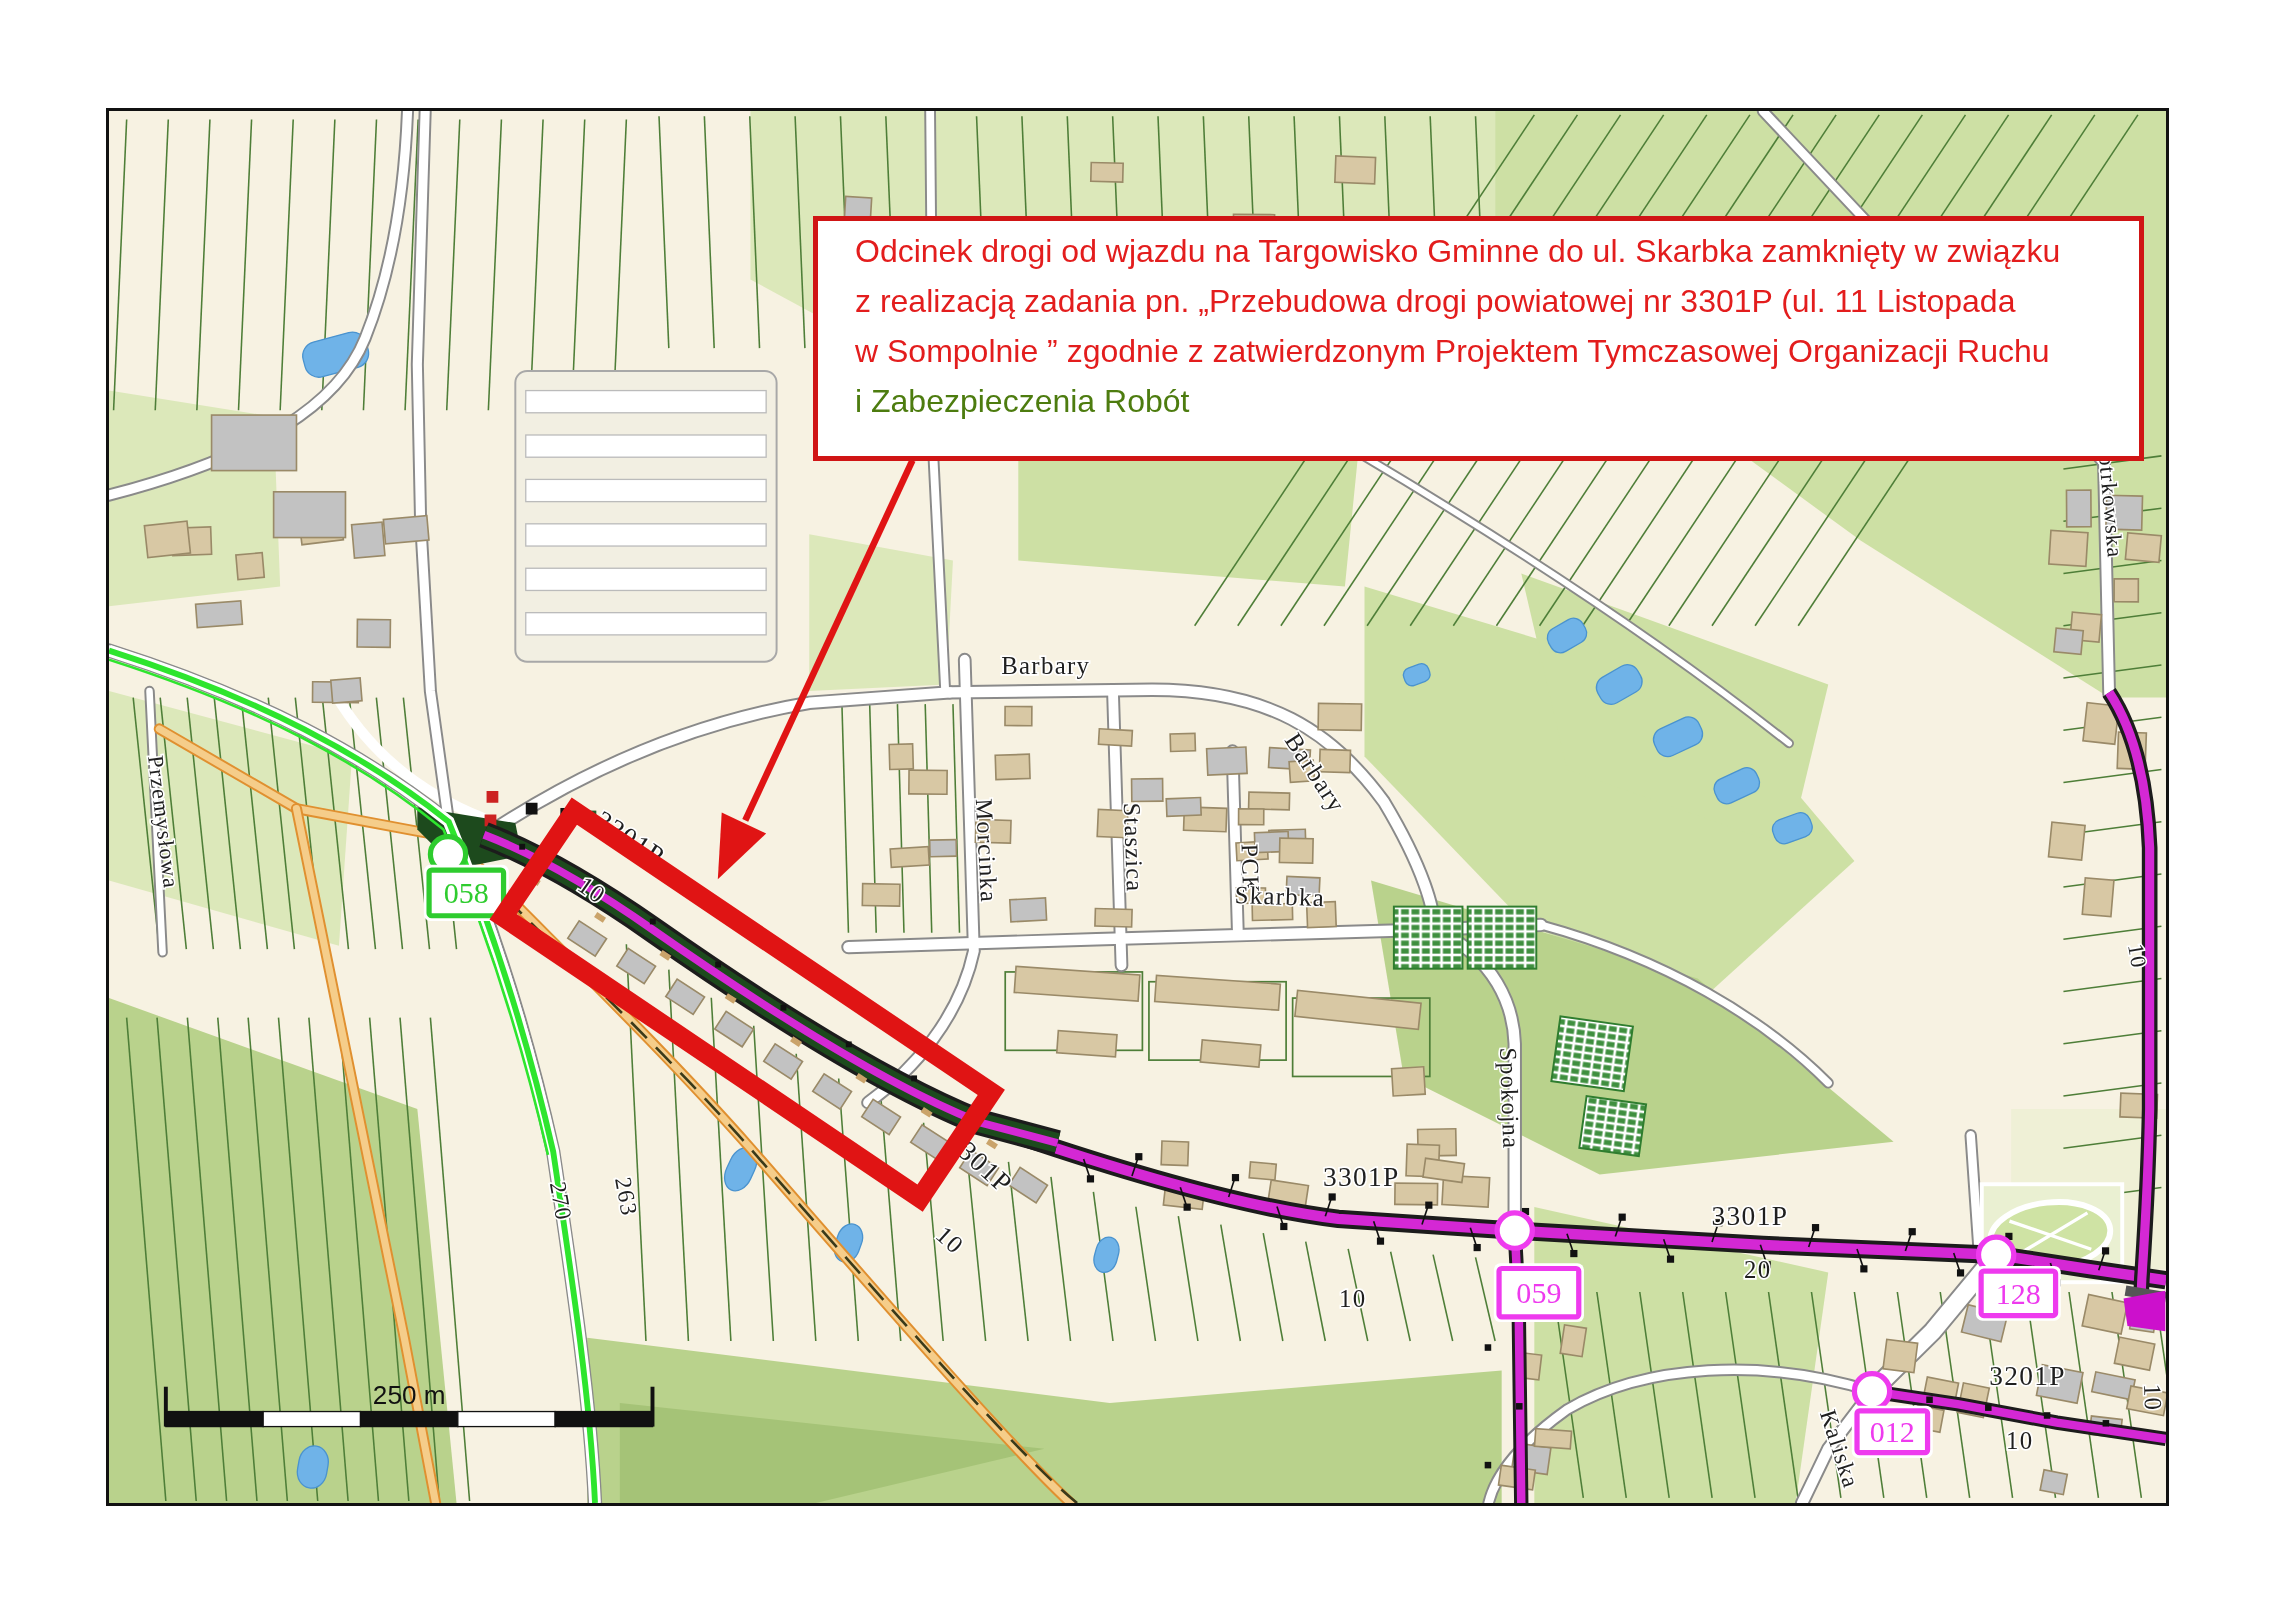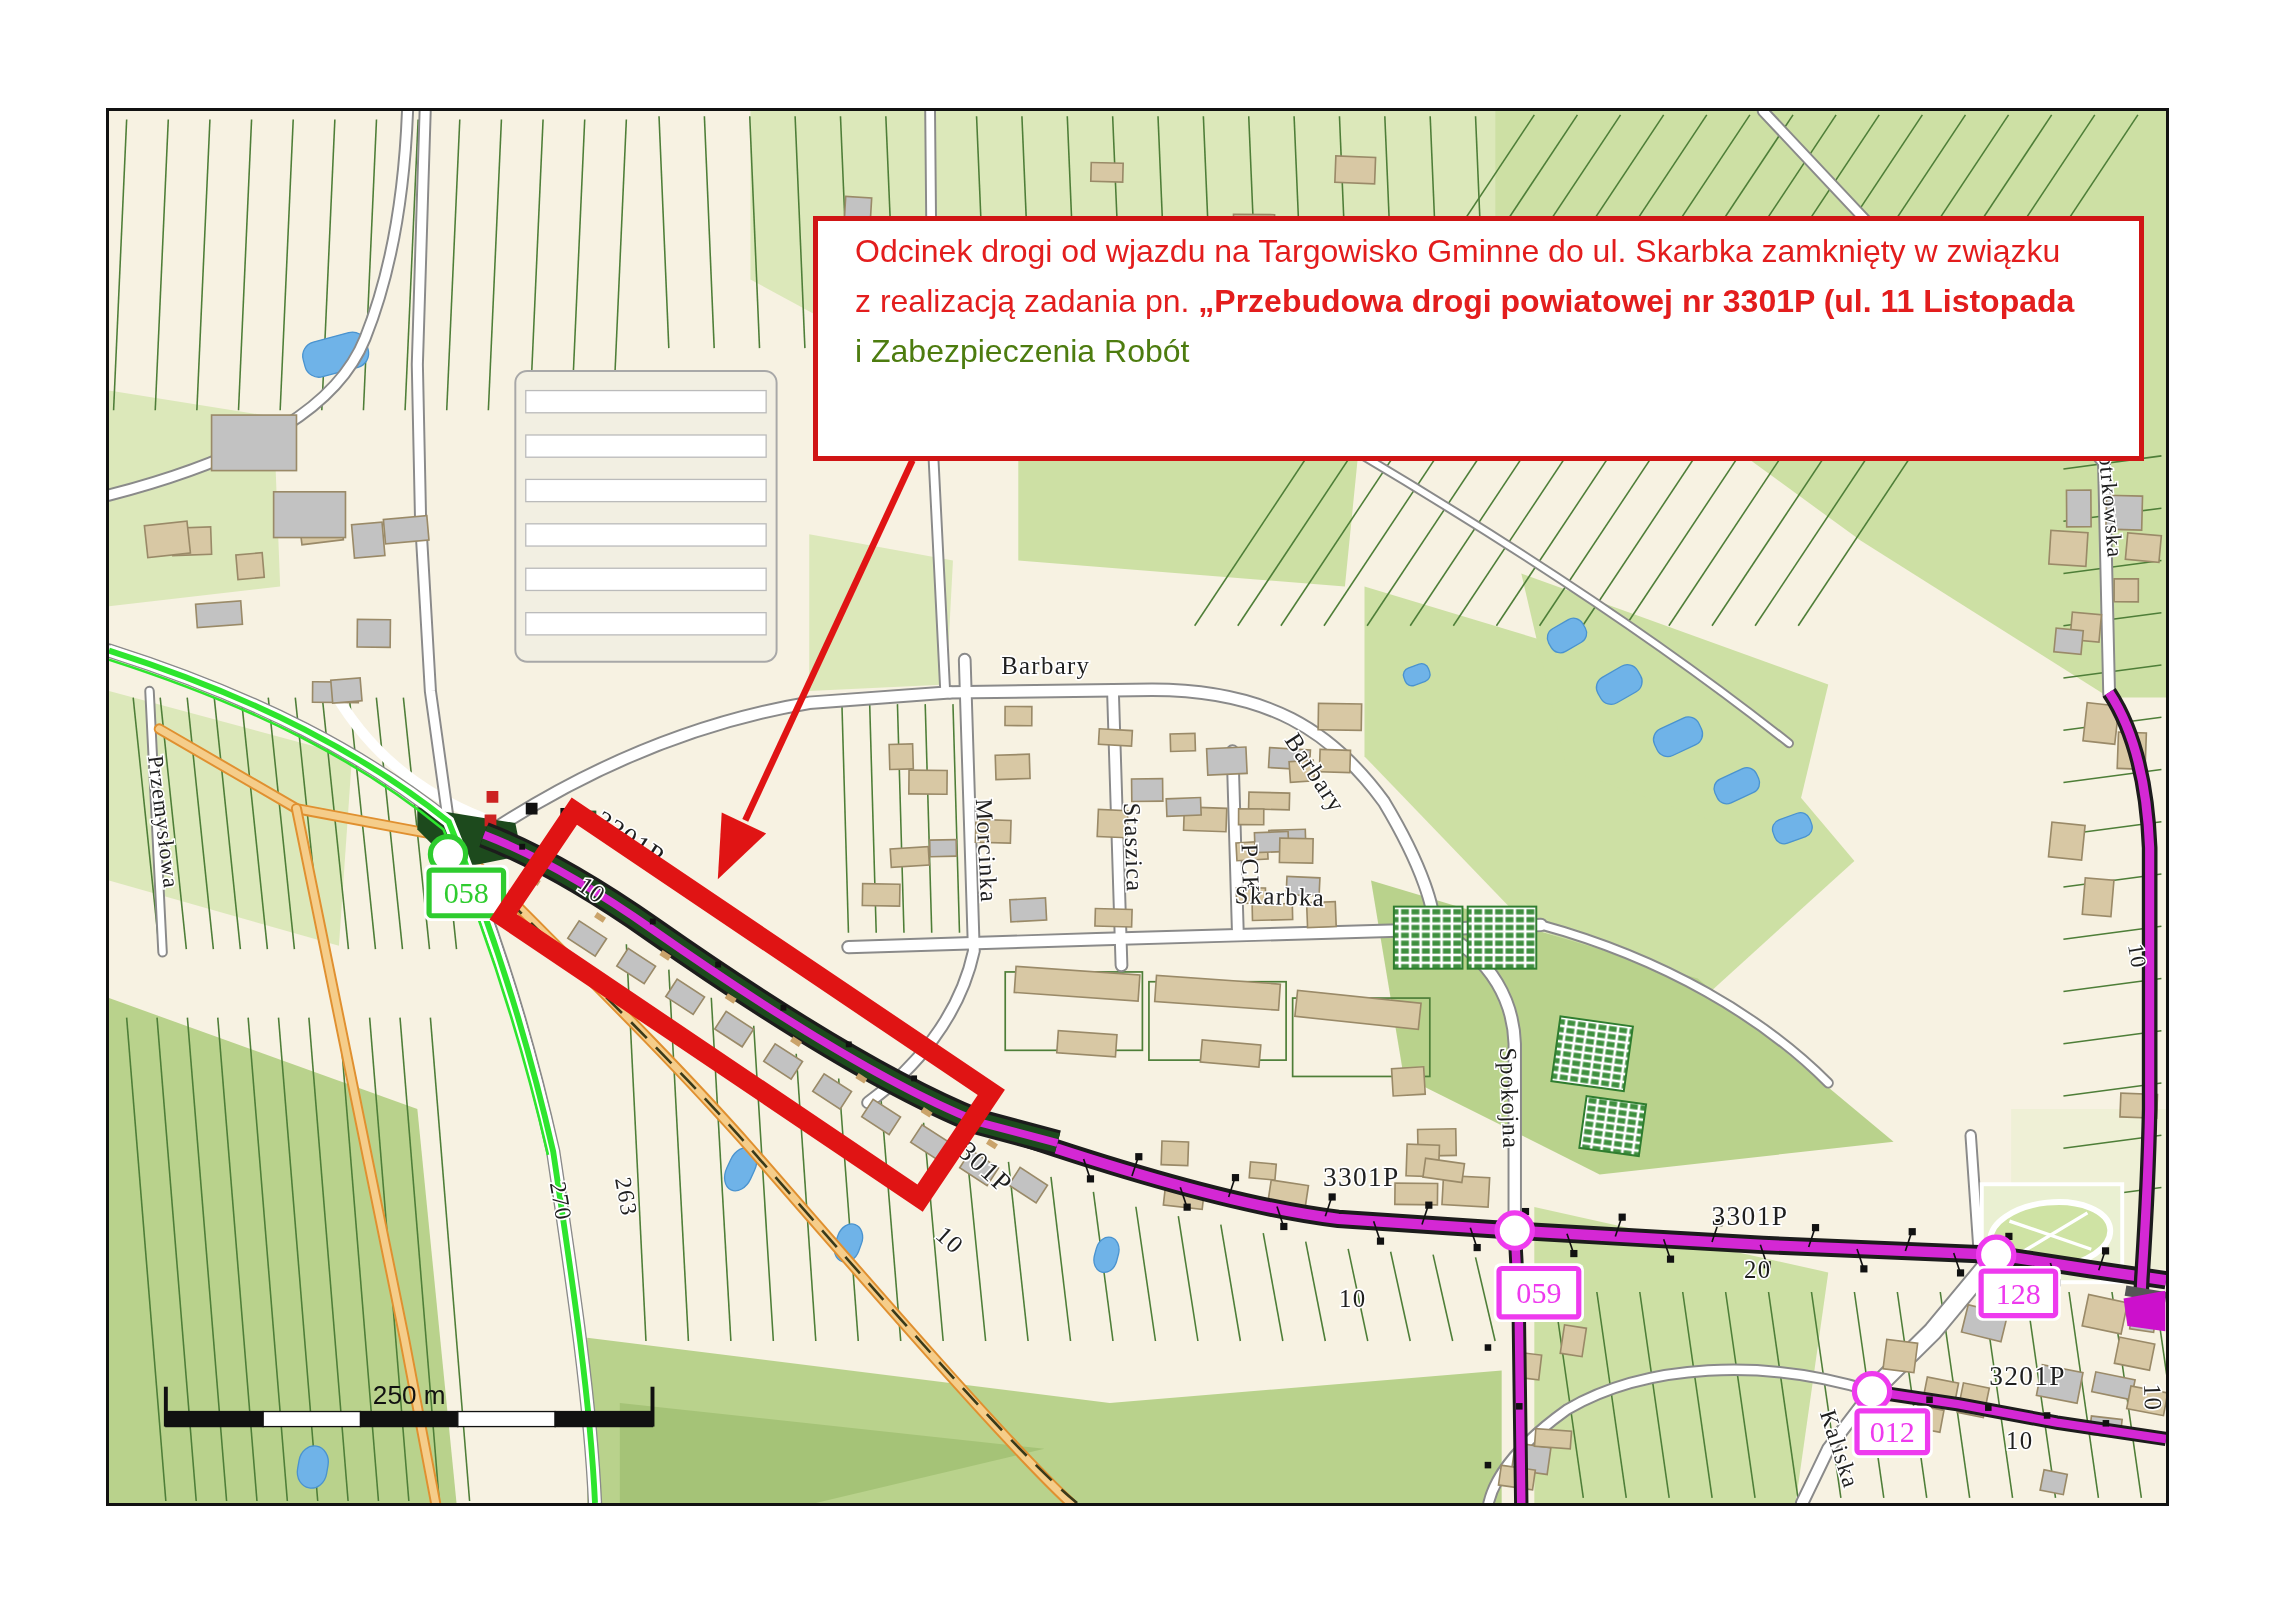--- a/index.html
+++ b/index.html
@@ -6,21 +6,21 @@
   body{width:2284px;height:1621px;position:relative;overflow:hidden;
        font-family:"Liberation Sans",sans-serif;}
   .map-frame{position:absolute;left:106px;top:108px;width:2057px;height:1392px;
              border:3.9px solid #111;background:#f7f2e2;overflow:hidden;}
   #map-svg{position:absolute;left:0;top:0;width:2057px;height:1392px;display:block;}
   .annotation-box{position:absolute;left:704px;top:105px;width:1331px;height:245px;
                   background:#ffffff;border:5.2px solid #d01515;box-sizing:border-box;
                   padding:5px 13px 0 37px;z-index:5;}
   .annotation-box .ann-line{font-size:32px;line-height:50px;white-space:nowrap;
                   color:#e31d1d;font-family:"Liberation Sans",sans-serif;}
-  .annotation-box .ann-line b{font-weight:bold;}
+  .annotation-box .ann-line b{font-weight:normal;}
 </style>
 </head>
 <body>
 
 <div class="map-frame">
   <svg id="map-svg" viewBox="168 172 3149 2131" xmlns="http://www.w3.org/2000/svg">
       <g>
         <rect x="168" y="172" width="3149" height="2131" fill="#f7f2e2"></rect>
       </g>
       <g>
@@ -529,16 +529,17 @@
       </g>
       <g>
         <rect x="-385" y="-97.5" width="770" height="195" fill="none" stroke="#e01414" stroke-width="30" transform="translate(1145,1540) rotate(34)"></rect>
         <line x1="1398" y1="707" x2="1142" y2="1258" stroke="#e01414" stroke-width="10"></line>
         <polygon points="1100,1348 1106,1246 1174,1278" fill="#e01414"></polygon>
       </g>
     </svg>
   <div class="annotation-box" id="ann-box" style="border-color: rgb(208, 21, 21); background: rgb(255, 255, 255);">
       <div class="ann-line" style="color: rgb(227, 29, 29);"><span>Odcinek drogi od wjazdu na Targowisko Gminne do ul. Skarbka zamknięty w związku</span></div>
       <div class="ann-line" style="color: rgb(227, 29, 29);"><span>z realizacją zadania pn. </span><b>„Przebudowa drogi powiatowej nr 3301P (ul. 11 Listopada</b></div>
+      <div class="ann-line" style="color: rgb(227, 29, 29);"><b>w Sompolnie ” </b><span>zgodnie z zatwierdzonym Projektem Tymczasowej Organizacji Ruchu</span></div>
       <div class="ann-line" style="color: #4d7c0f;"><span>i Zabezpieczenia Robót</span></div>
     </div>
 </div>
 
 
 </body></html>

